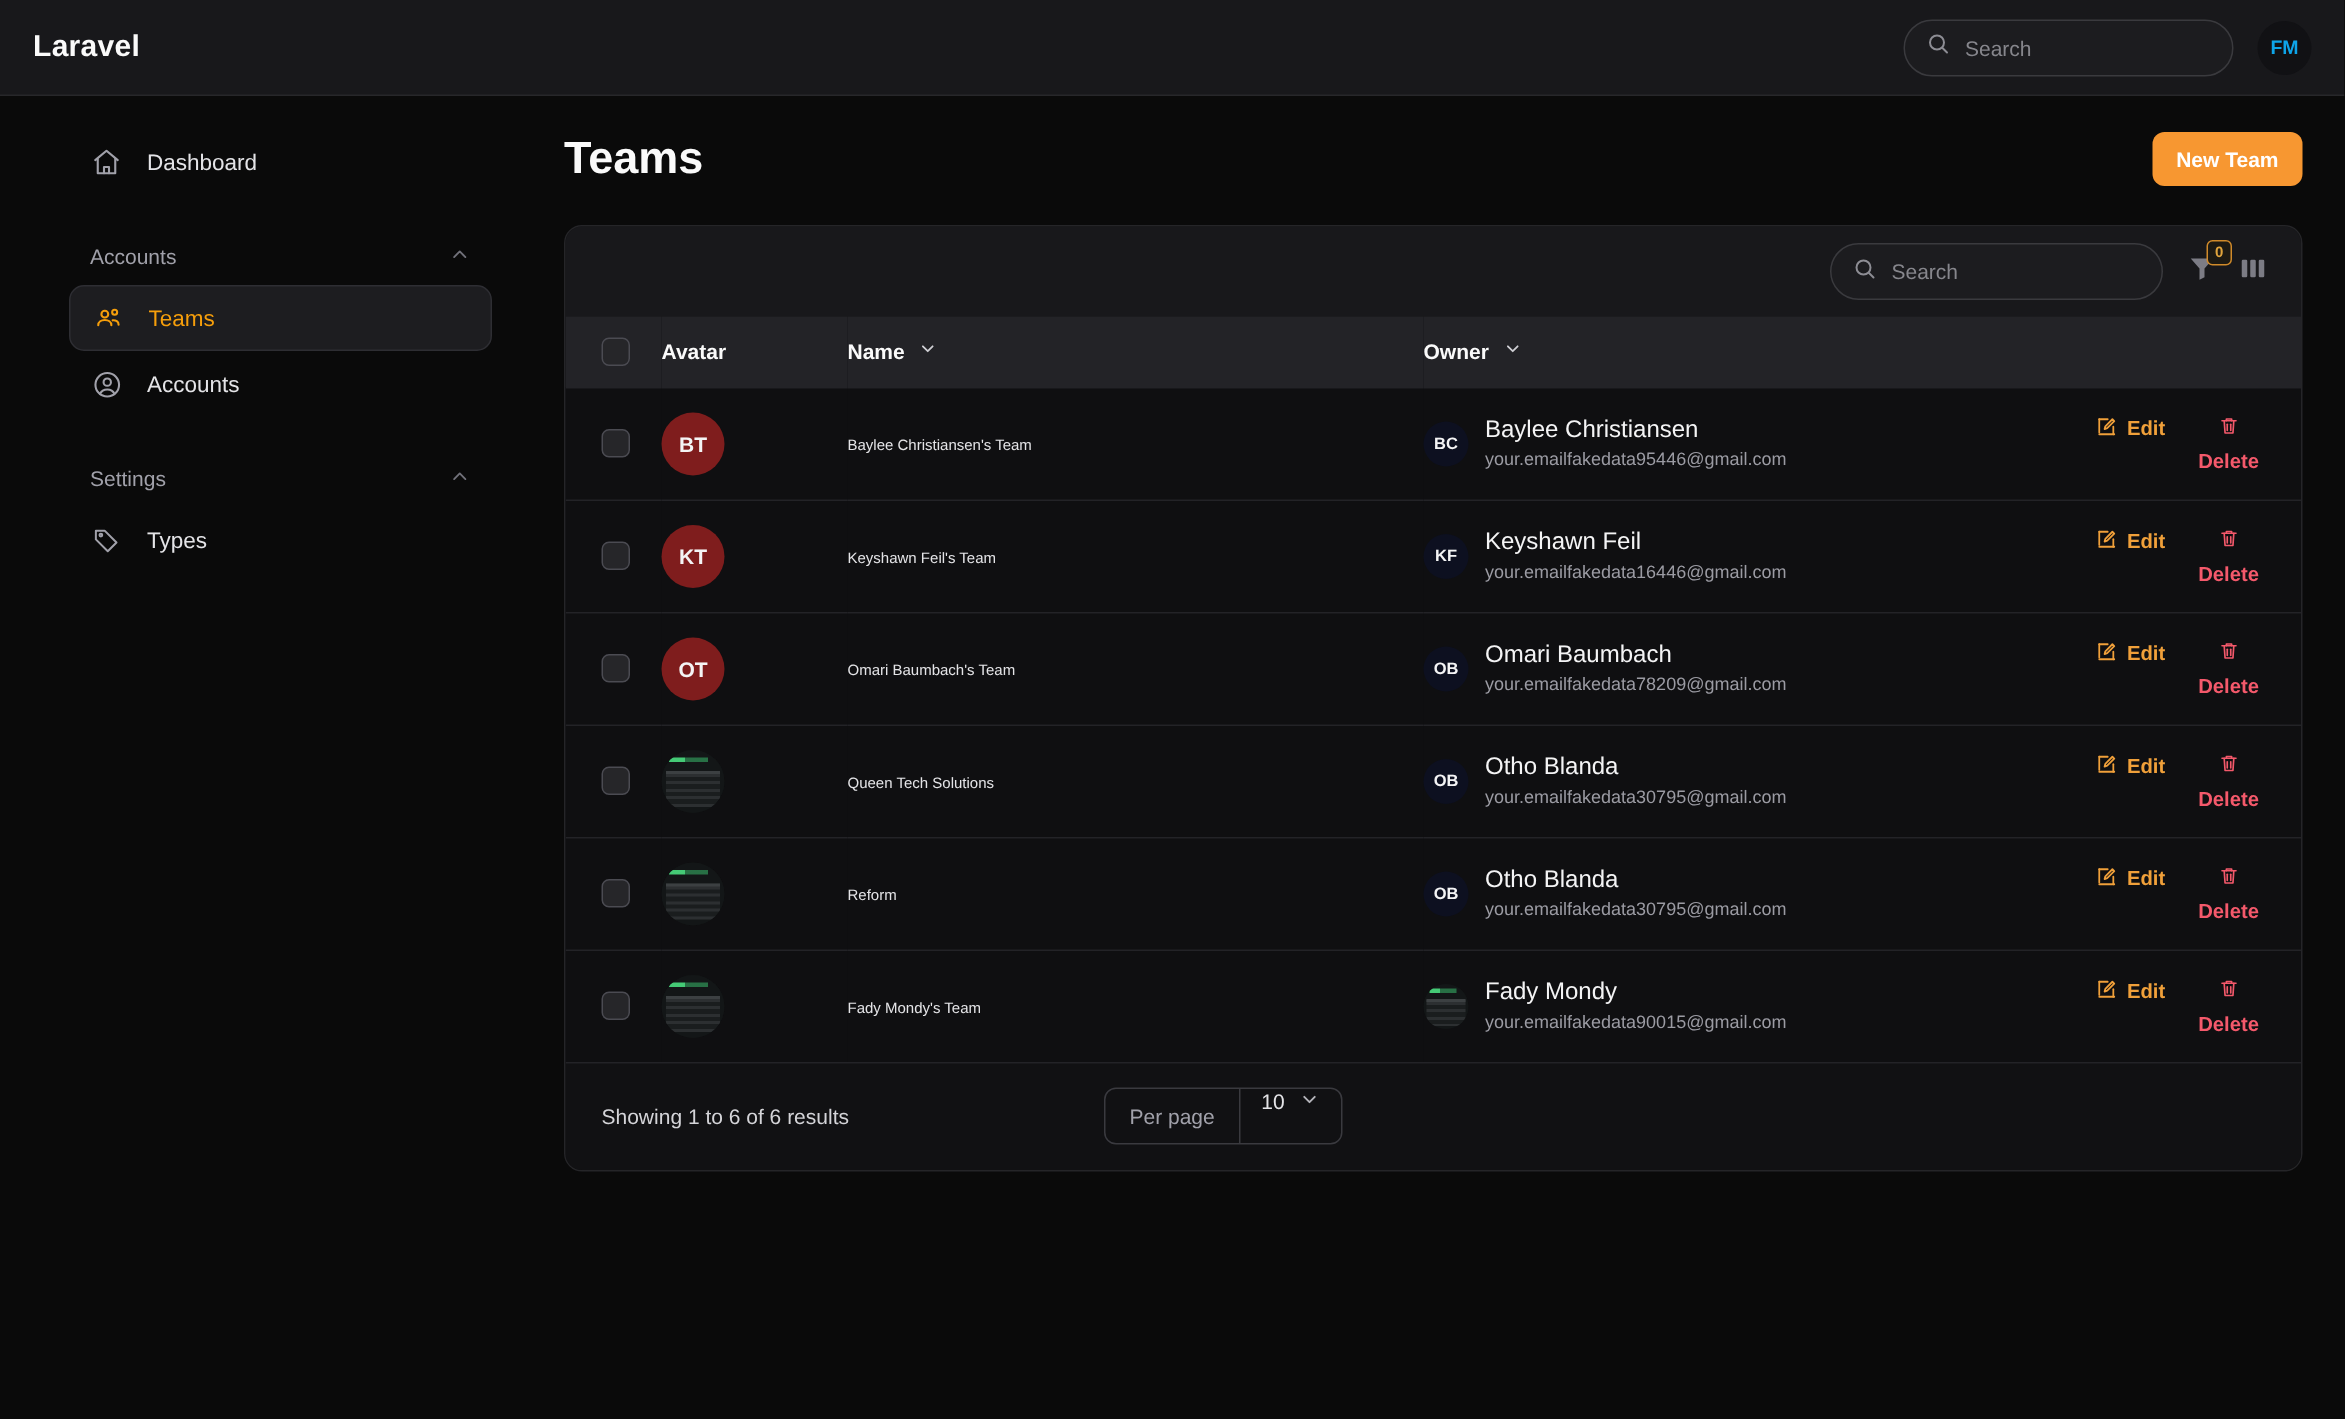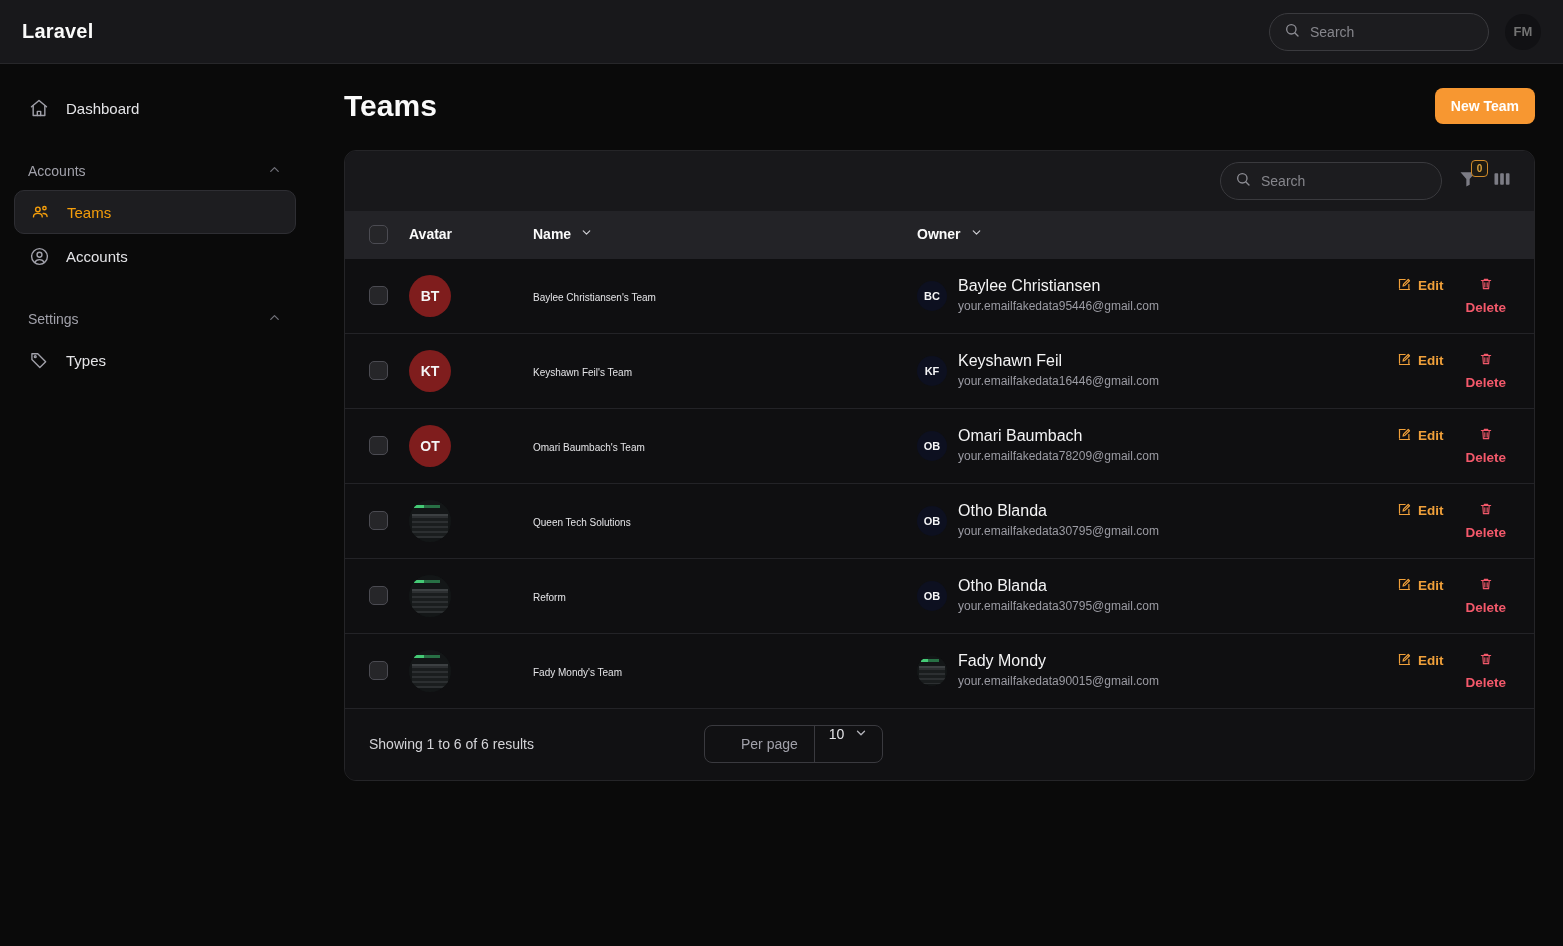--- a/index.html
+++ b/index.html
@@ -38,31 +38,32 @@
   .search-box input {
     background: transparent; border: none; outline: none;
     color: #d4d4d8; font-size: 14px; font-family: "Liberation Sans", sans-serif;
     width: 100%;
   }
   .search-box input::placeholder { color: #86868c; }
   .avatar-circle {
     width: 36px; height: 36px; border-radius: 50%;
     background: #111114;
     display: flex; align-items: center; justify-content: center;
-    color: #737373; font-size: 13px; font-weight: bold;
+    color: #0ea5e9; font-size: 13px; font-weight: bold;
   }
 
   
   .shell { display: flex; height: calc(946px - 64px); }
 
   
   .sidebar {
     width: 310px; flex: 0 0 310px;
     background: #0a0a0a;
     padding: 22px 14px 0 14px;
+    margin-left: 32px;
   }
   .nav-item {
     display: flex; align-items: center; gap: 16px;
     height: 44px; padding: 0 14px;
     border-radius: 10px;
     color: #e4e4e7; font-size: 15px;
     cursor: pointer;
   }
   .nav-item.active {
     background: #1d1d20;
@@ -199,21 +200,21 @@
     display: flex; align-items: center;
     padding: 16px 24px; height: 72px;
     border-top: 1px solid #232327;
     background: #111113;
   }
   .foot-text { font-size: 14px; color: #d4d4d8; }
   .perpage {
     margin-left: 170px;
     display: flex; align-items: stretch;
     border: 1px solid #3a3a3f; border-radius: 8px;
-    overflow: hidden; height: 38px; padding-left: 20px;
+    overflow: hidden; height: 38px;
   }
   .perpage .lbl {
     display: flex; align-items: center; padding: 0 16px;
     font-size: 14px; color: #a1a1aa;
     border-right: 1px solid #3a3a3f;
   }
   .perpage .val {
     display: flex; align-items: flex-start; gap: 10px;
     padding: 0 14px; font-size: 14px; color: #e4e4e7; cursor: pointer;
   }

